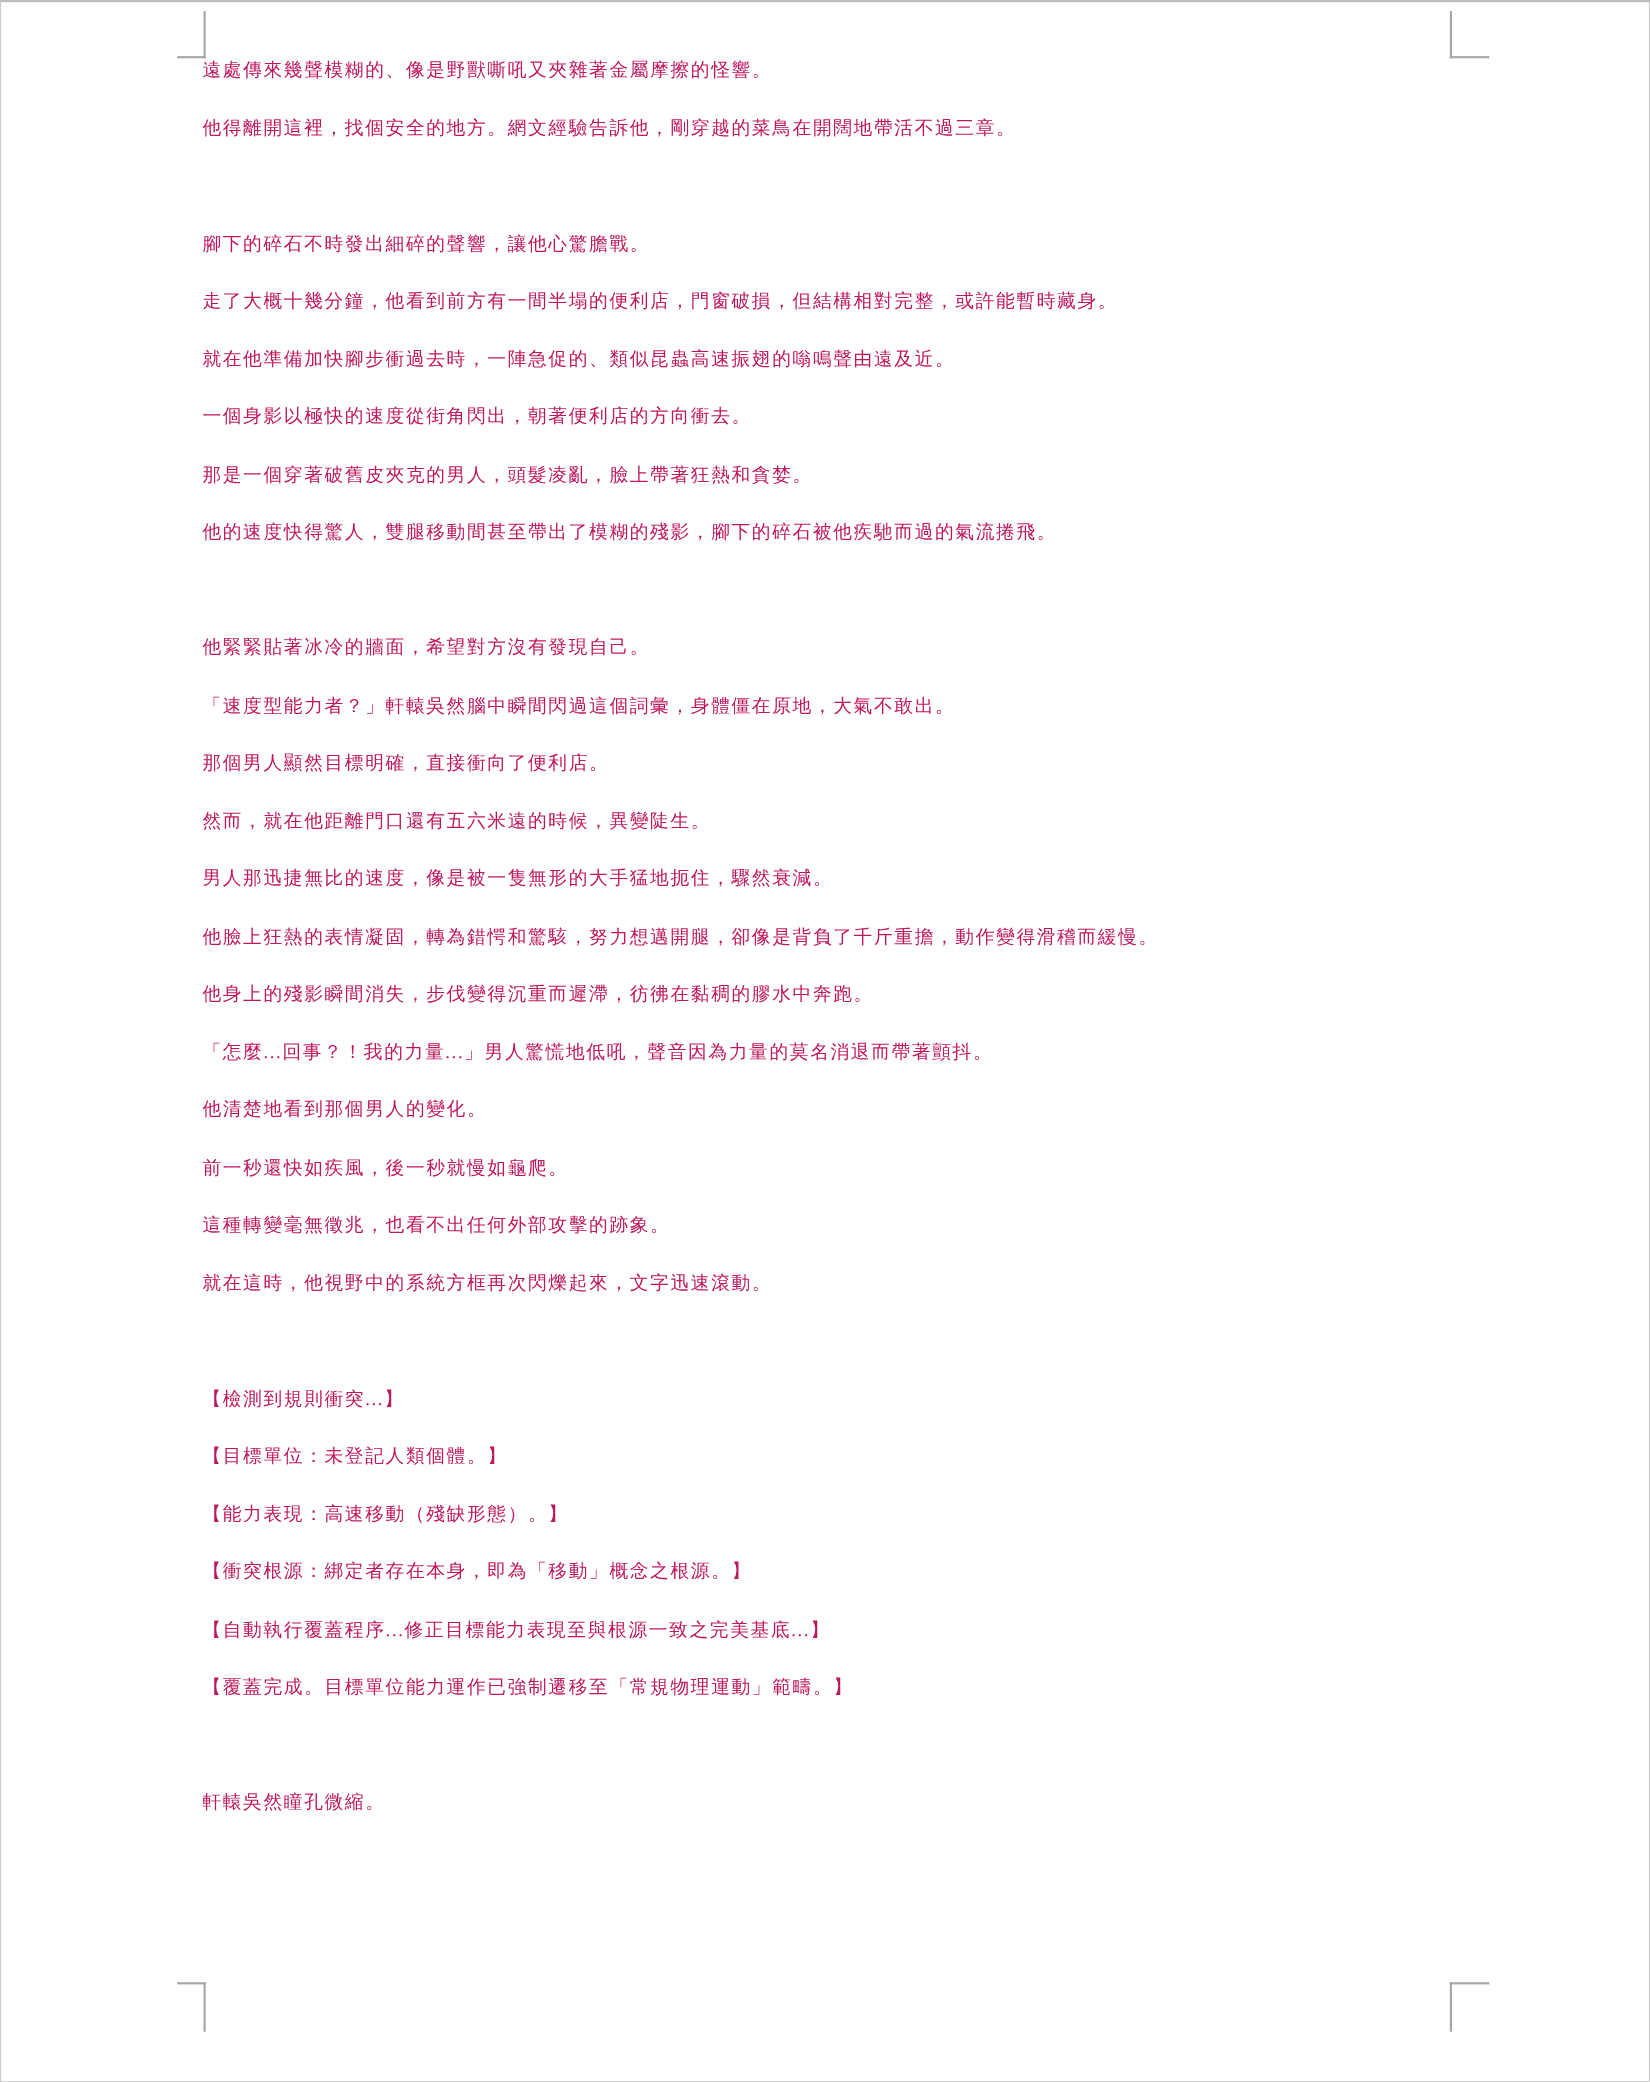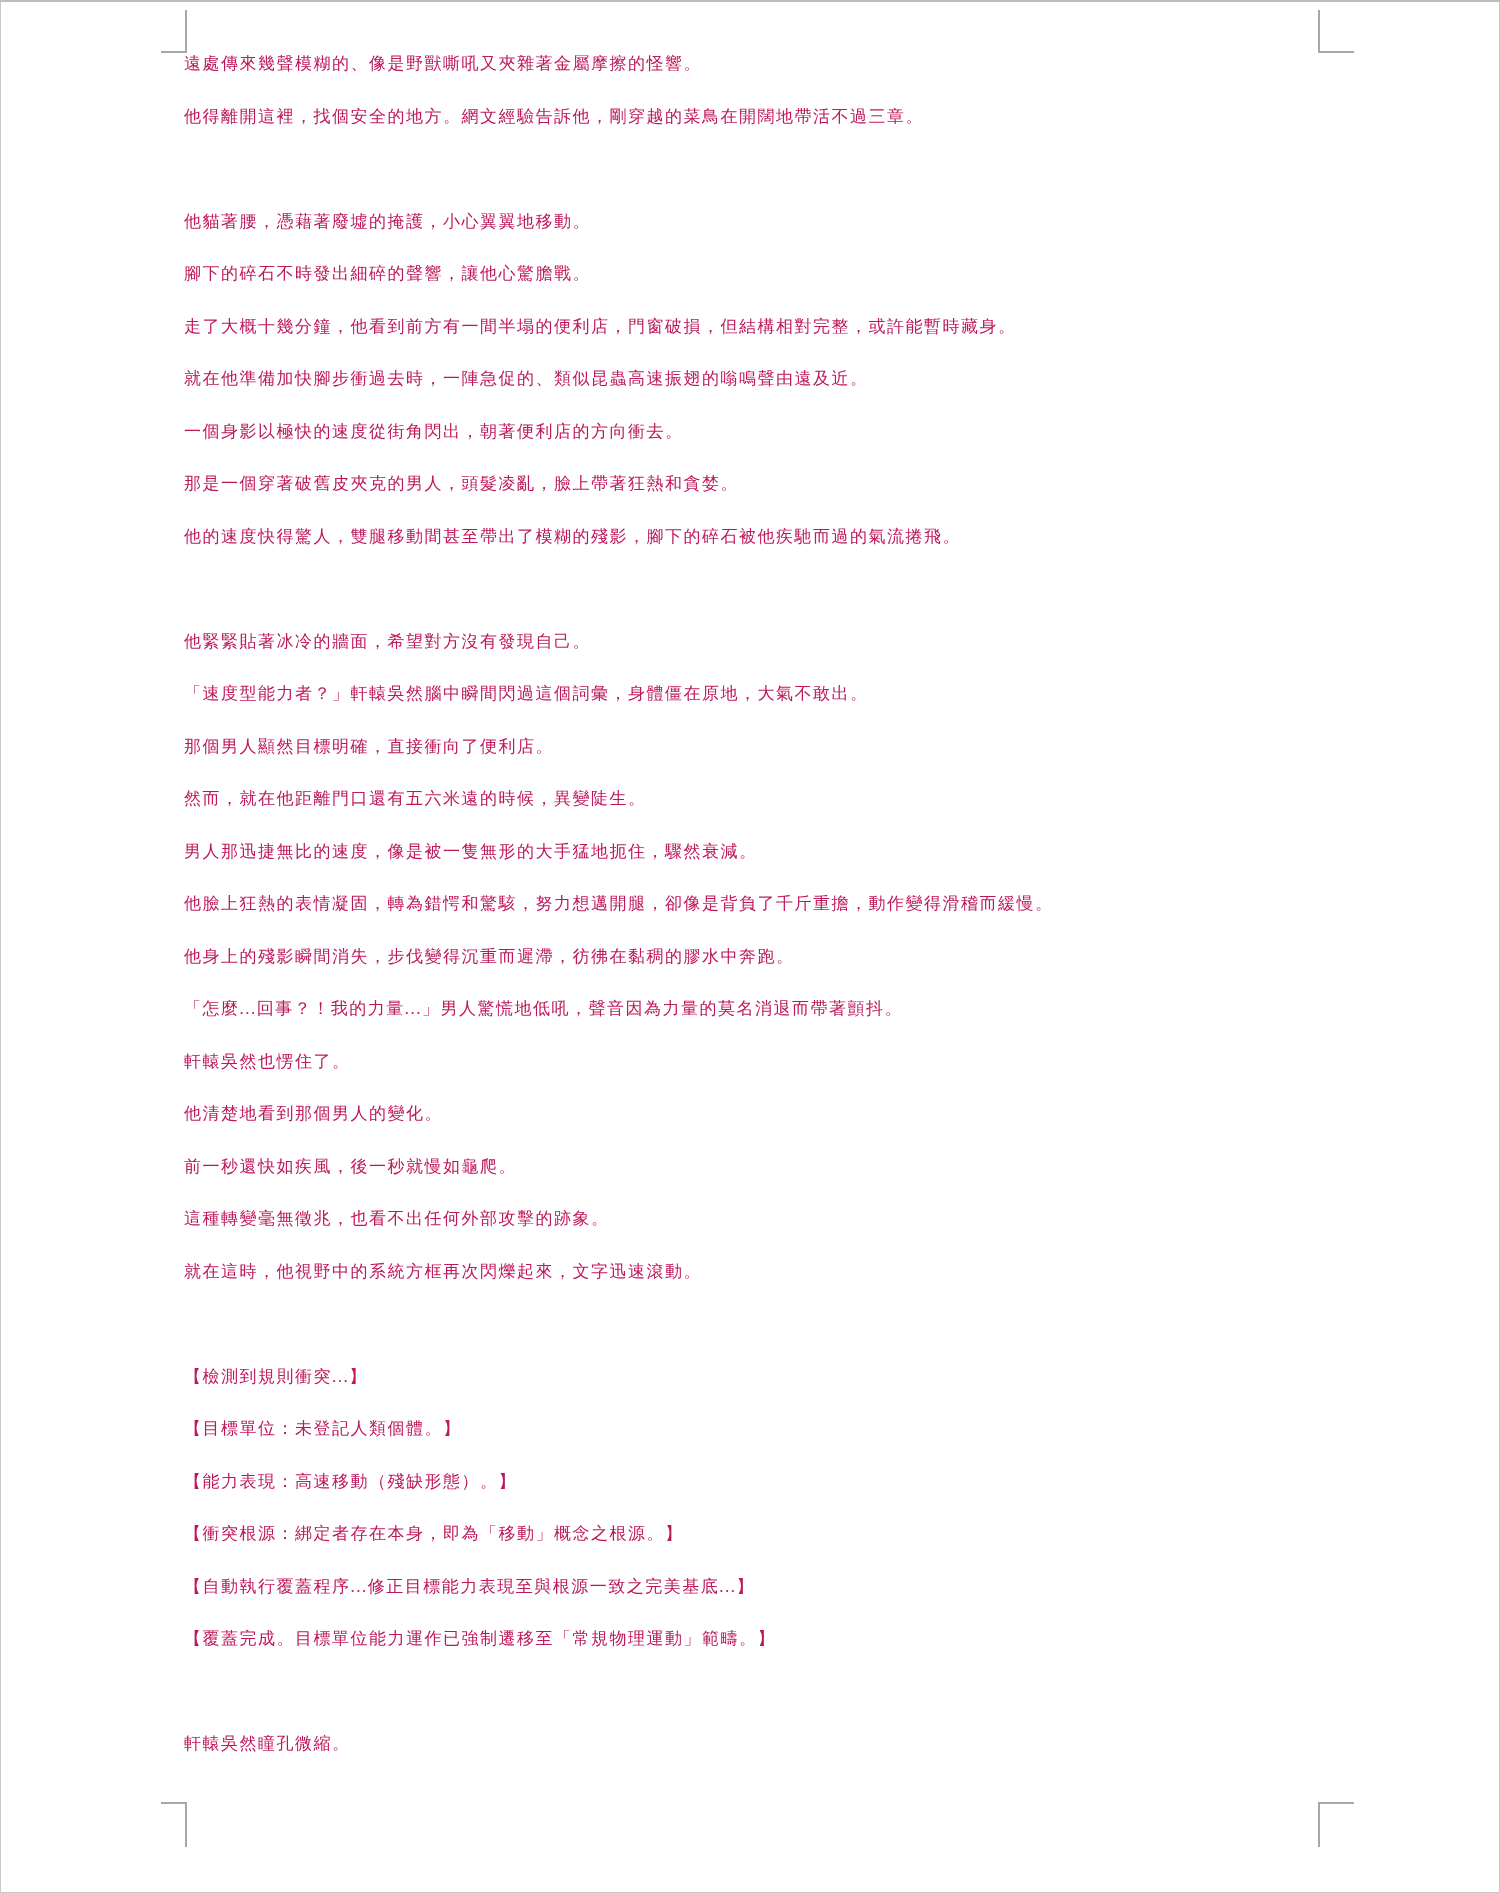--- a/index.html
+++ b/index.html
@@ -69,37 +69,35 @@
 
   <div class="crop-mark crop-tl"></div>
   <div class="crop-mark crop-tr"></div>
   <div class="crop-mark crop-bl"></div>
   <div class="crop-mark crop-br"></div>
 
   <div class="text-area">
     <div class="line">遠處傳來幾聲模糊的、像是野獸嘶吼又夾雜著金屬摩擦的怪響。</div>
     <div class="line">他得離開這裡，找個安全的地方。網文經驗告訴他，剛穿越的菜鳥在開闊地帶活不過三章。</div>
     <div class="line blank"></div>
-    <div class="line">他貓著腰，憑藉著廢墟的掩護，小心翼翼地移動。</div>
     <div class="line">腳下的碎石不時發出細碎的聲響，讓他心驚膽戰。</div>
     <div class="line">走了大概十幾分鐘，他看到前方有一間半塌的便利店，門窗破損，但結構相對完整，或許能暫時藏身。</div>
     <div class="line">就在他準備加快腳步衝過去時，一陣急促的、類似昆蟲高速振翅的嗡鳴聲由遠及近。</div>
     <div class="line">一個身影以極快的速度從街角閃出，朝著便利店的方向衝去。</div>
     <div class="line">那是一個穿著破舊皮夾克的男人，頭髮凌亂，臉上帶著狂熱和貪婪。</div>
     <div class="line">他的速度快得驚人，雙腿移動間甚至帶出了模糊的殘影，腳下的碎石被他疾馳而過的氣流捲飛。</div>
     <div class="line blank"></div>
     <div class="line">他緊緊貼著冰冷的牆面，希望對方沒有發現自己。</div>
     <div class="line">「速度型能力者？」軒轅吳然腦中瞬間閃過這個詞彙，身體僵在原地，大氣不敢出。</div>
     <div class="line">那個男人顯然目標明確，直接衝向了便利店。</div>
     <div class="line">然而，就在他距離門口還有五六米遠的時候，異變陡生。</div>
     <div class="line">男人那迅捷無比的速度，像是被一隻無形的大手猛地扼住，驟然衰減。</div>
     <div class="line">他臉上狂熱的表情凝固，轉為錯愕和驚駭，努力想邁開腿，卻像是背負了千斤重擔，動作變得滑稽而緩慢。</div>
     <div class="line">他身上的殘影瞬間消失，步伐變得沉重而遲滯，彷彿在黏稠的膠水中奔跑。</div>
     <div class="line">「怎麼...回事？！我的力量...」男人驚慌地低吼，聲音因為力量的莫名消退而帶著顫抖。</div>
-    <div class="line">軒轅吳然也愣住了。</div>
     <div class="line">他清楚地看到那個男人的變化。</div>
     <div class="line">前一秒還快如疾風，後一秒就慢如龜爬。</div>
     <div class="line">這種轉變毫無徵兆，也看不出任何外部攻擊的跡象。</div>
     <div class="line">就在這時，他視野中的系統方框再次閃爍起來，文字迅速滾動。</div>
     <div class="line blank"></div>
     <div class="line">【檢測到規則衝突...】</div>
     <div class="line">【目標單位：未登記人類個體。】</div>
     <div class="line">【能力表現：高速移動（殘缺形態）。】</div>
     <div class="line">【衝突根源：綁定者存在本身，即為「移動」概念之根源。】</div>
     <div class="line">【自動執行覆蓋程序...修正目標能力表現至與根源一致之完美基底...】</div>

